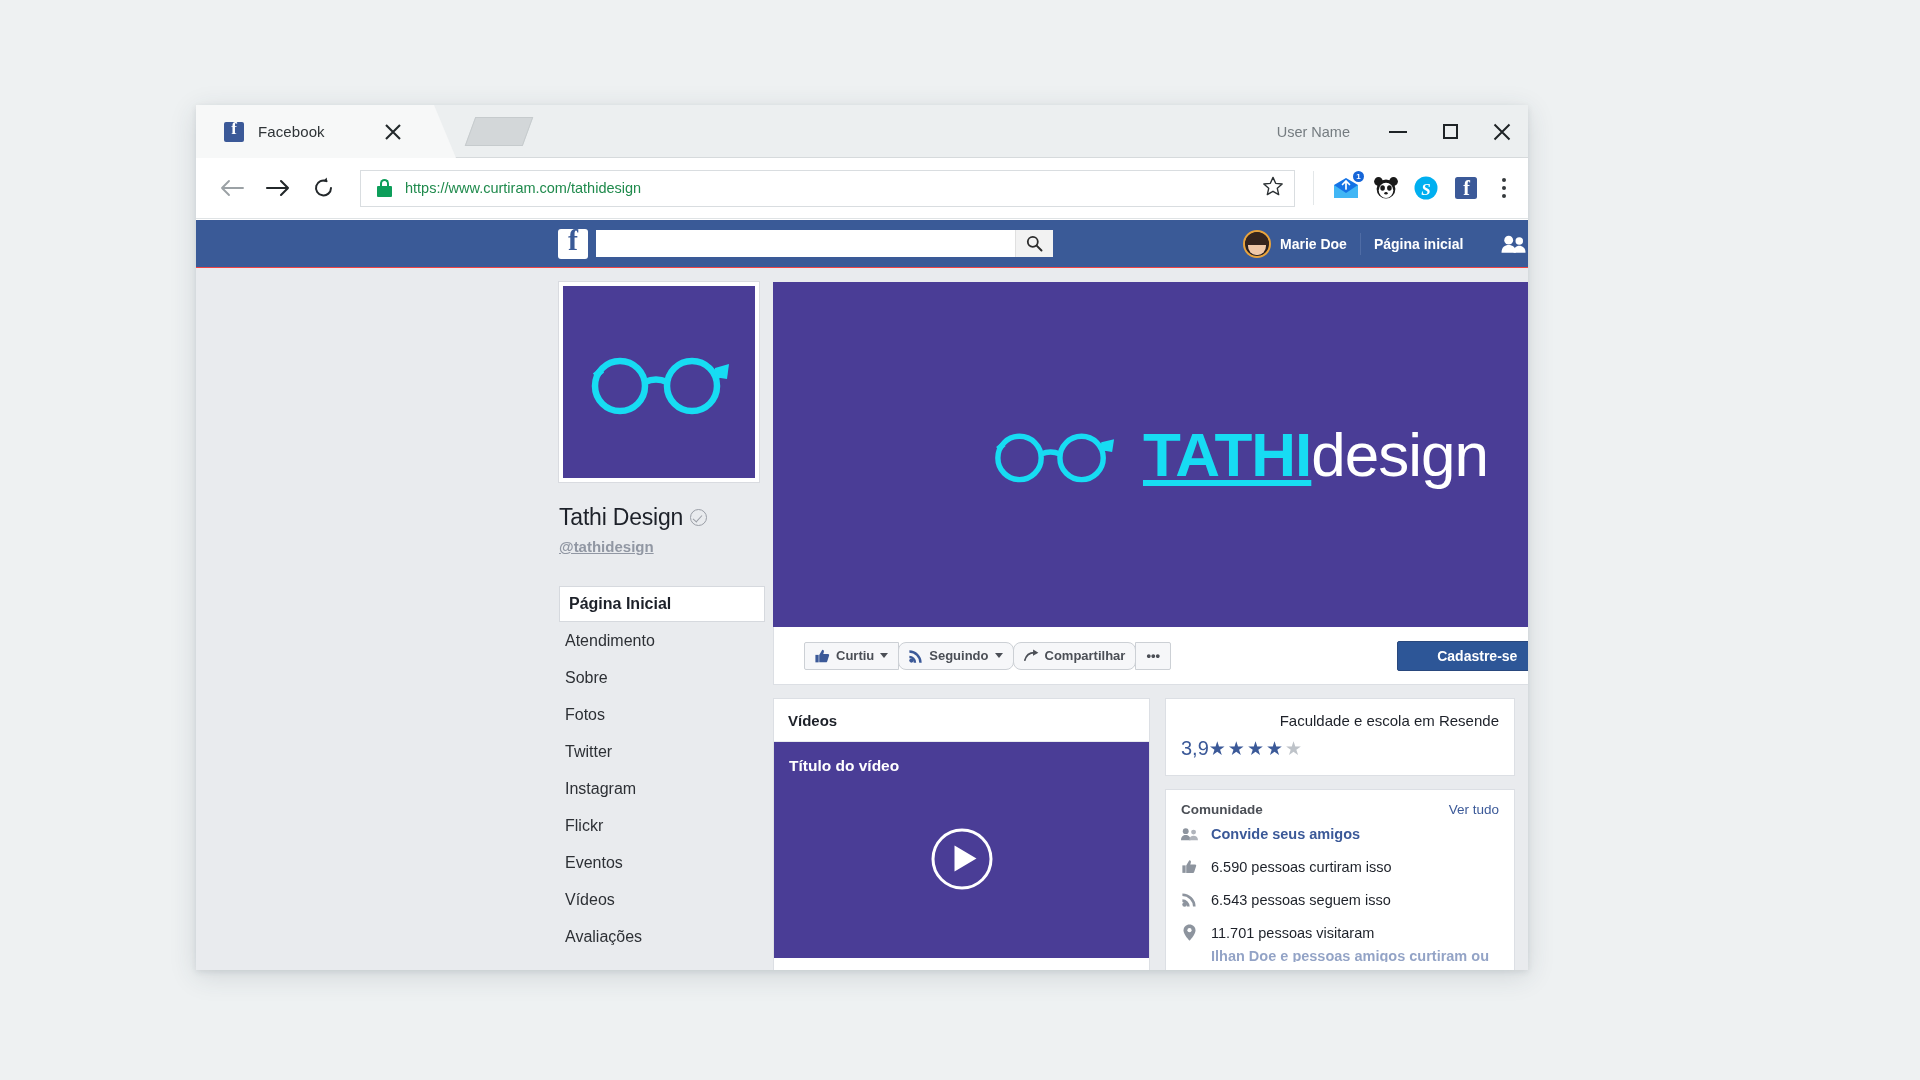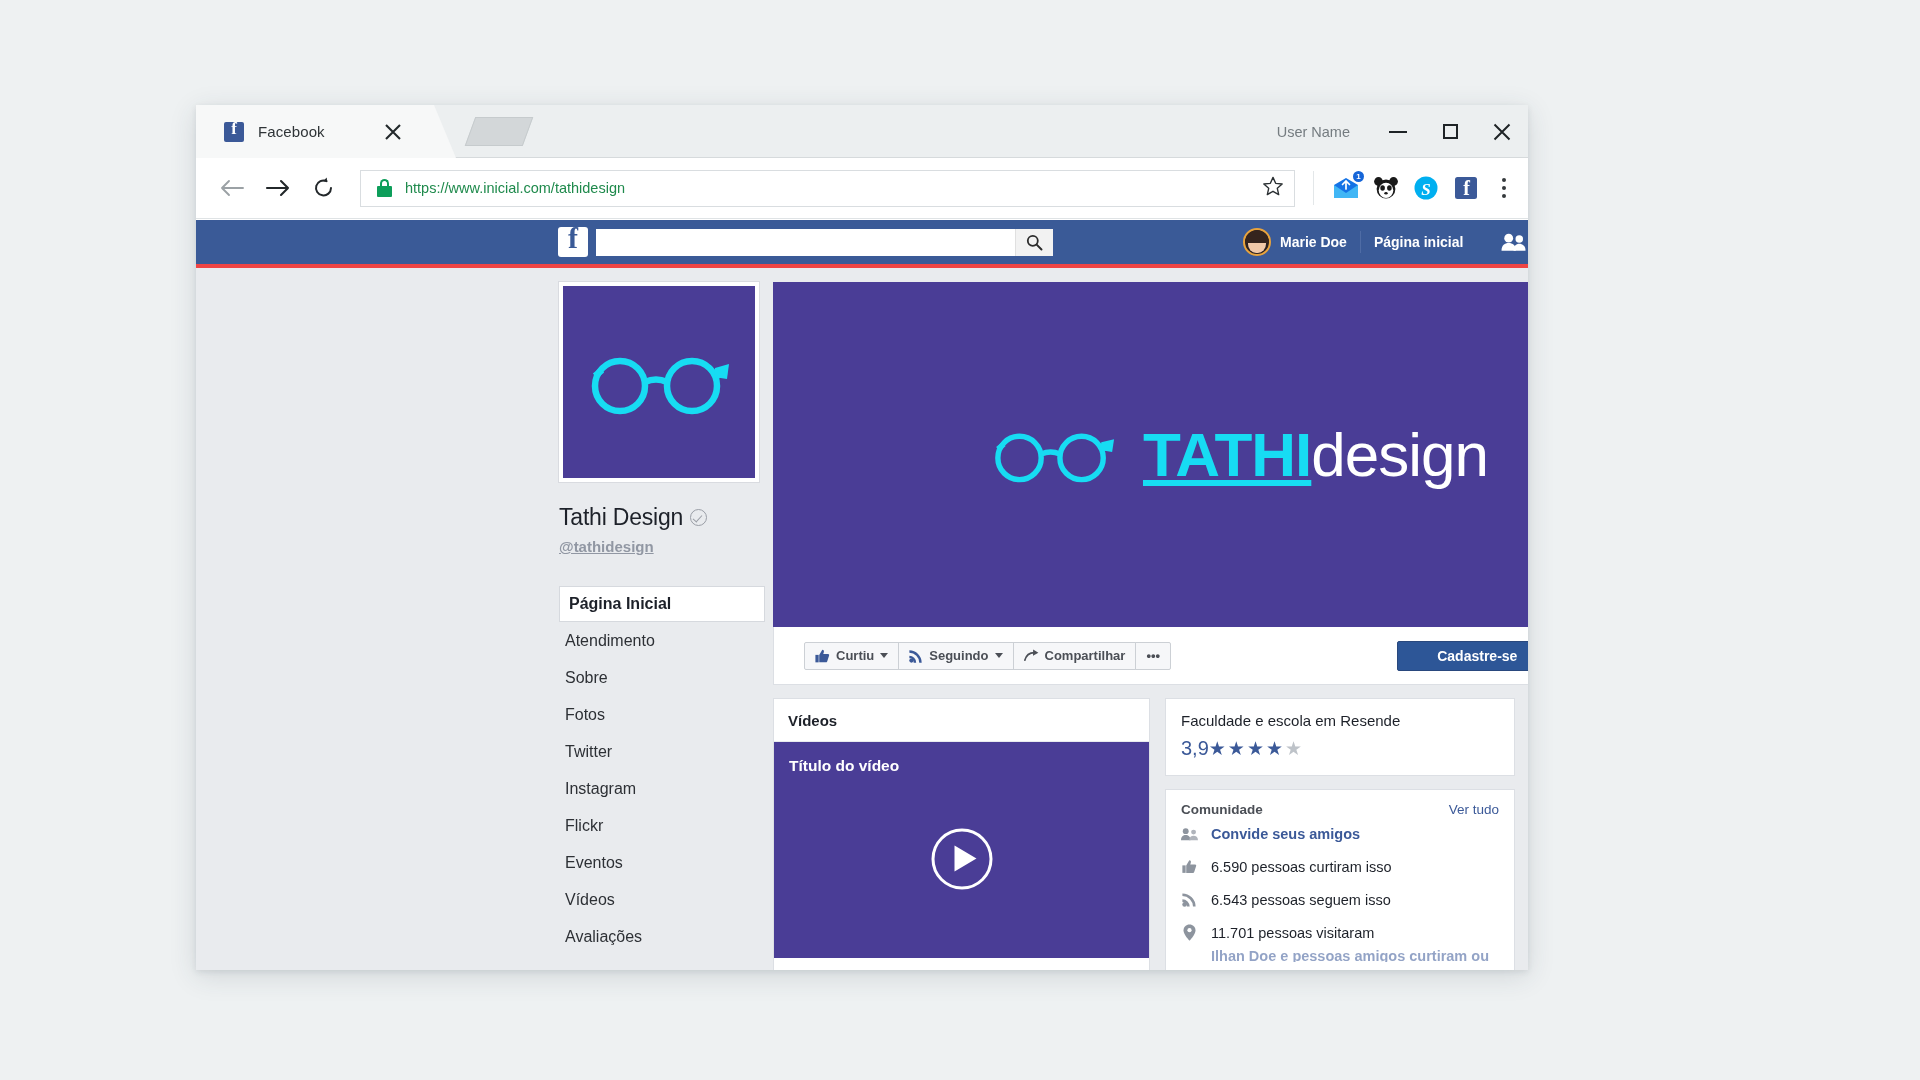--- a/index.html
+++ b/index.html
@@ -186,21 +186,21 @@
   
   #fb-page {
     position: absolute;
     left: 0; top: 115px; right: 0; bottom: 0;
     background: #e9ebee;
     overflow: hidden;
   }
   #fb-topbar {
     height: 48px;
     background: #3a5a97;
-    border-bottom: 4px solid #ef4444;
+    border-bottom: 1px solid #ef4444;
     display: flex; align-items: center;
     position: relative;
   }
   #fb-logo {
     width: 30px; height: 30px;
     background: #fff; border-radius: 3px;
     margin-left: 362px;
     position: relative; flex: none;
   }
   #fb-logo::after {
@@ -388,21 +388,21 @@
     border: 1px solid #ccd0d5;
     background: #f6f7f9;
     display: flex; align-items: center;
     padding: 0 10px;
     font-size: 13px; font-weight: bold;
     color: #4b4f56;
     white-space: nowrap;
     gap: 6px;
   }
   .btn-group { display: flex; }
-  .btn-group .btn { border-radius: 0; margin-left: -1px; }
+  .btn-group .btn { border-radius: 8px; margin-left: -1px; }
   .btn-group .btn:first-child { margin-left: 16px; border-radius: 2px 0 0 2px; }
   .btn-group .btn:last-child { border-radius: 0 2px 2px 0; }
   .caret-dn {
     width: 0; height: 0;
     border-left: 4px solid transparent;
     border-right: 4px solid transparent;
     border-top: 5px solid #4b4f56;
   }
   #btn-signup {
     margin-left: auto;
@@ -465,21 +465,21 @@
     border-radius: 50%;
     display: flex; align-items: center; justify-content: center;
   }
   #play-btn i {
     width: 0; height: 0;
     border-left: 22px solid #fff;
     border-top: 13px solid transparent;
     border-bottom: 13px solid transparent;
     margin-left: 7px;
   }
-  #right-cards { width: 350px; }
+  #right-cards { width: 350px; text-align: right; }
   .rcard {
     background: #fff;
     border: 1px solid #dcdfe4;
     padding: 13px 15px 15px 15px;
   }
   #rating-title {
     font-size: 15px; color: #1d2129;
   }
   #rating-row {
     display: flex; align-items: center;
@@ -556,21 +556,21 @@
         <path d="M19 12 A7.5 7.5 0 1 1 14.6 5.1" stroke="#22272a" stroke-width="2" fill="none" stroke-linecap="round"></path>
         <path d="M14.8 1.5 L15 5.6 L11 5.2 Z" fill="#22272a"></path>
       </svg>
     </div>
 
     <div id="omnibox">
       <span id="lock-icon">
         <span class="shackle"></span>
           <span class="body"></span>
       </span>
-      <span id="url-text">https://www.inicial.com/tathidesign</span>
+      <span id="url-text">https://www.curtiram.com/tathidesign</span>
       <span id="bookmark-star">
         <svg width="22" height="22" viewBox="0 0 24 24">
           <path d="M12 2.6 L14.9 9.1 L22 9.8 L16.7 14.5 L18.2 21.4 L12 17.8 L5.8 21.4 L7.3 14.5 L2 9.8 L9.1 9.1 Z" fill="none" stroke="#2b3033" stroke-width="1.5" stroke-linejoin="round"></path>
         </svg>
       </span>
     </div>
 
     <div id="ext-icons">
       <div class="ext">
         <svg width="26" height="22" viewBox="0 0 26 22">

